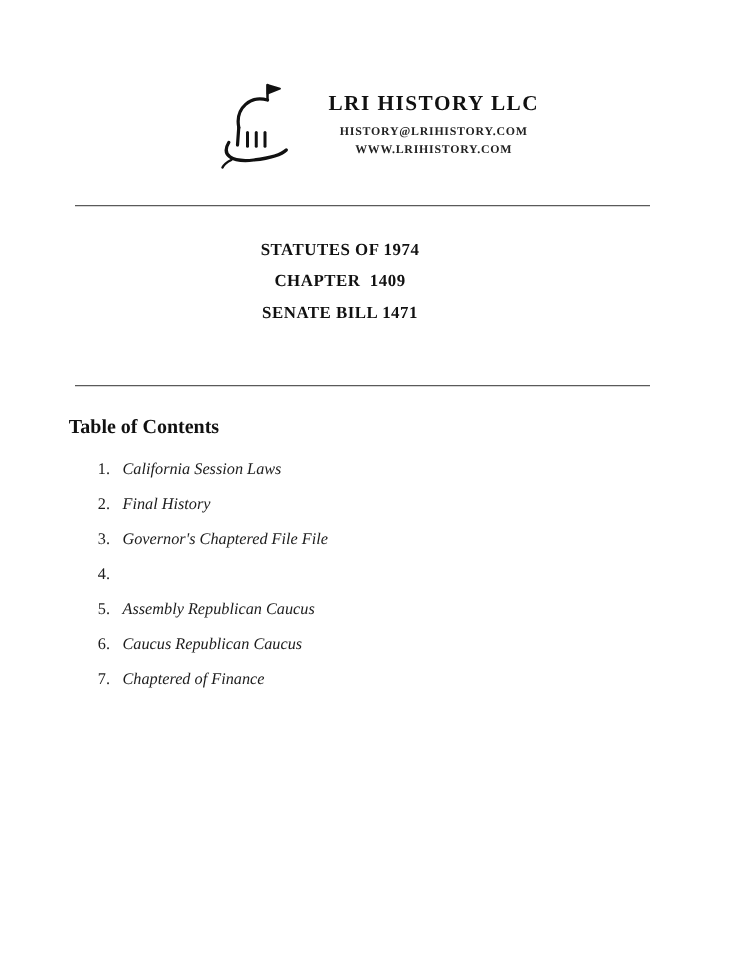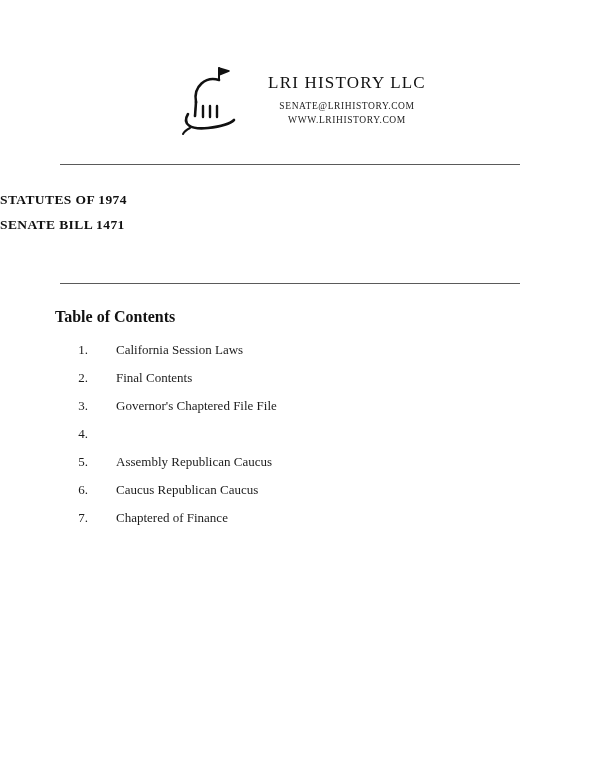--- a/index.html
+++ b/index.html
@@ -24,20 +24,21 @@
     gap: 22px;
     padding-top: 62px;
   }
   .logo-wrap {
     width: 72px;
     height: 76px;
     flex: 0 0 auto;
   }
   .header-text {
     text-align: center;
+    font-weight: bold;
   }
   .company {
     font-size: 17px;
     letter-spacing: 1.2px;
     color: #111;
     margin-bottom: 6px;
     white-space: pre;
   }
   .contact-line {
     font-size: 9.5px;
@@ -58,21 +59,21 @@
     border: none;
     border-top: 1px solid #5a5a5a;
     width: 460px;
     margin: 0;
     margin-left: 60px;
   }
   .divider-1 { margin-top: 26px; }
   .divider-2 { margin-top: 24px; }
   
   .reference {
-    text-align: left;
+    text-align: center;
     padding-right: 56px;
     padding-top: 22px;
     padding-bottom: 22px;
   }
   .reference div {
     font-weight: bold;
     font-size: 13.5px;
     letter-spacing: 0.4px;
     line-height: 25px;
     color: #111;
@@ -95,21 +96,22 @@
     font-size: 13px;
     color: #1c1c1c;
     line-height: 15px;
   }
   .toc-num {
     width: 18px;
     text-align: right;
     flex: 0 0 auto;
   }
   .toc-label {
-    margin-left: 28px;
+    margin-left: 10px;
+    font-style: italic;
   }
 </style>
 </head>
 <body>
 
 <div class="page">
 
   <div class="header">
     <div class="logo-wrap">
       <svg viewBox="0 0 72 76" width="72" height="76" xmlns="http://www.w3.org/2000/svg" fill="none" stroke="#111" stroke-linecap="round" stroke-linejoin="round">
@@ -126,44 +128,45 @@
         <path d="M36,44 L36,55" stroke-width="2.4"></path>
         <path d="M43,44 L43,55" stroke-width="2.4"></path>
 
         <path d="M14,52 C8,62 16,68 34,66 C47,64.5 56,62 60,58" stroke-width="2.6"></path>
 
         <path d="M16,66 C12,68 10,70 9,72" stroke-width="2"></path>
       </svg>
     </div>
     <div class="header-text">
       <div class="company">LRI HISTORY LLC</div>
-      <div class="contact-line">SENATE@LRIHISTORY.COM</div>
+      <div class="contact-line">HISTORY@LRIHISTORY.COM</div>
       <div class="contact-line">WWW.LRIHISTORY.COM</div>
     </div>
   </div>
 
   <hr class="divider divider-1">
 
   <div class="reference">
     <div>STATUTES OF 1974</div>
+    <div>CHAPTER  1409</div>
     <div>SENATE BILL 1471</div>
   </div>
 
   <hr class="divider divider-2">
 
   <div class="toc-title">Table of Contents</div>
 
   <div class="toc-list">
     <div class="toc-item">
       <span class="toc-num">1.</span>
       <span class="toc-label">California Session Laws</span>
     </div>
     <div class="toc-item">
       <span class="toc-num">2.</span>
-      <span class="toc-label">Final Contents</span>
+      <span class="toc-label">Final History</span>
     </div>
     <div class="toc-item">
       <span class="toc-num">3.</span>
       <span class="toc-label">Governor's Chaptered File File</span>
     </div>
     <div class="toc-item">
       <span class="toc-num">4.</span>
     </div>
     <div class="toc-item">
       <span class="toc-num">5.</span>

